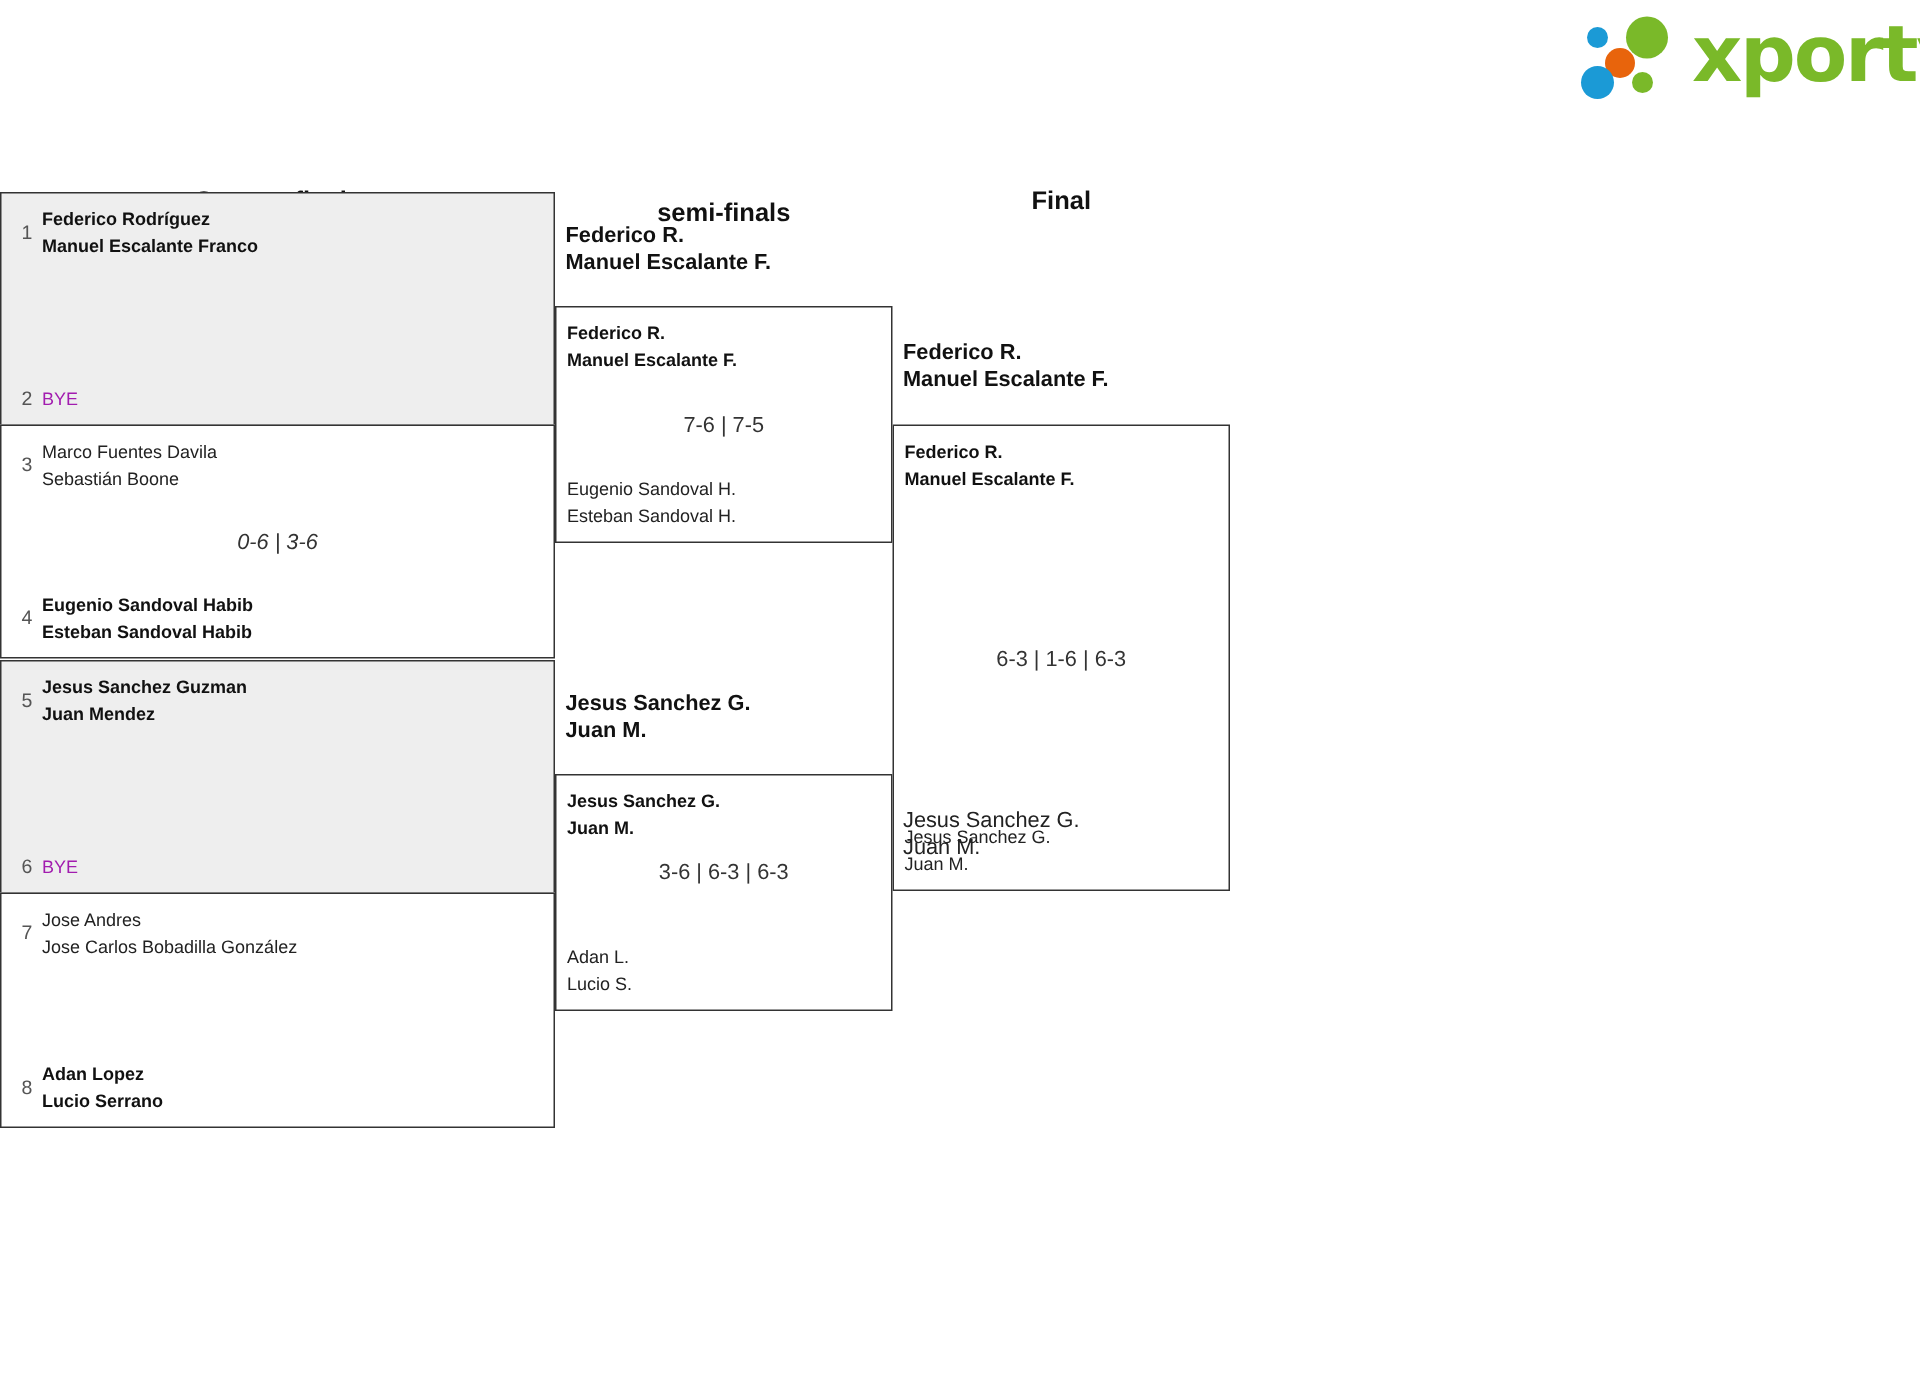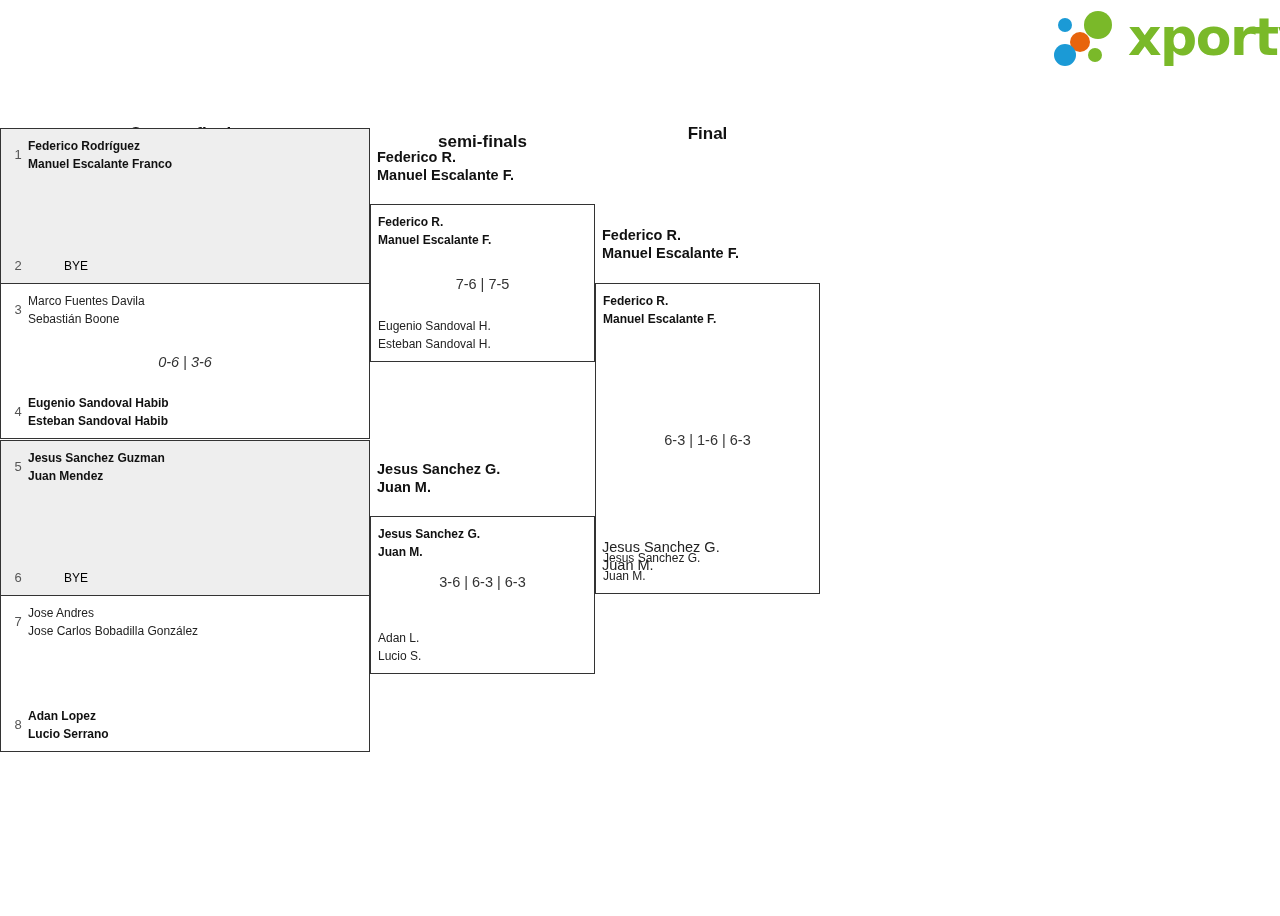--- a/index.html
+++ b/index.html
@@ -114,21 +114,21 @@
   }
   .seed.single-line { padding-top: 0px; }
 
   .players {
     font-size: 12px;
     line-height: 18px;
     color: #222222;
     white-space: pre-line;
   }
   .players.winner { font-weight: bold; color: #111111; }
-  .players.bye { color: #000000; margin-left: 36px; }
+  .players.bye { color: #a21caf; }
 
   .score {
     position: absolute;
     left: 0;
     width: 100%;
     text-align: center;
     font-size: 14.5px;
     color: #333333;
     line-height: 18px;
   }

